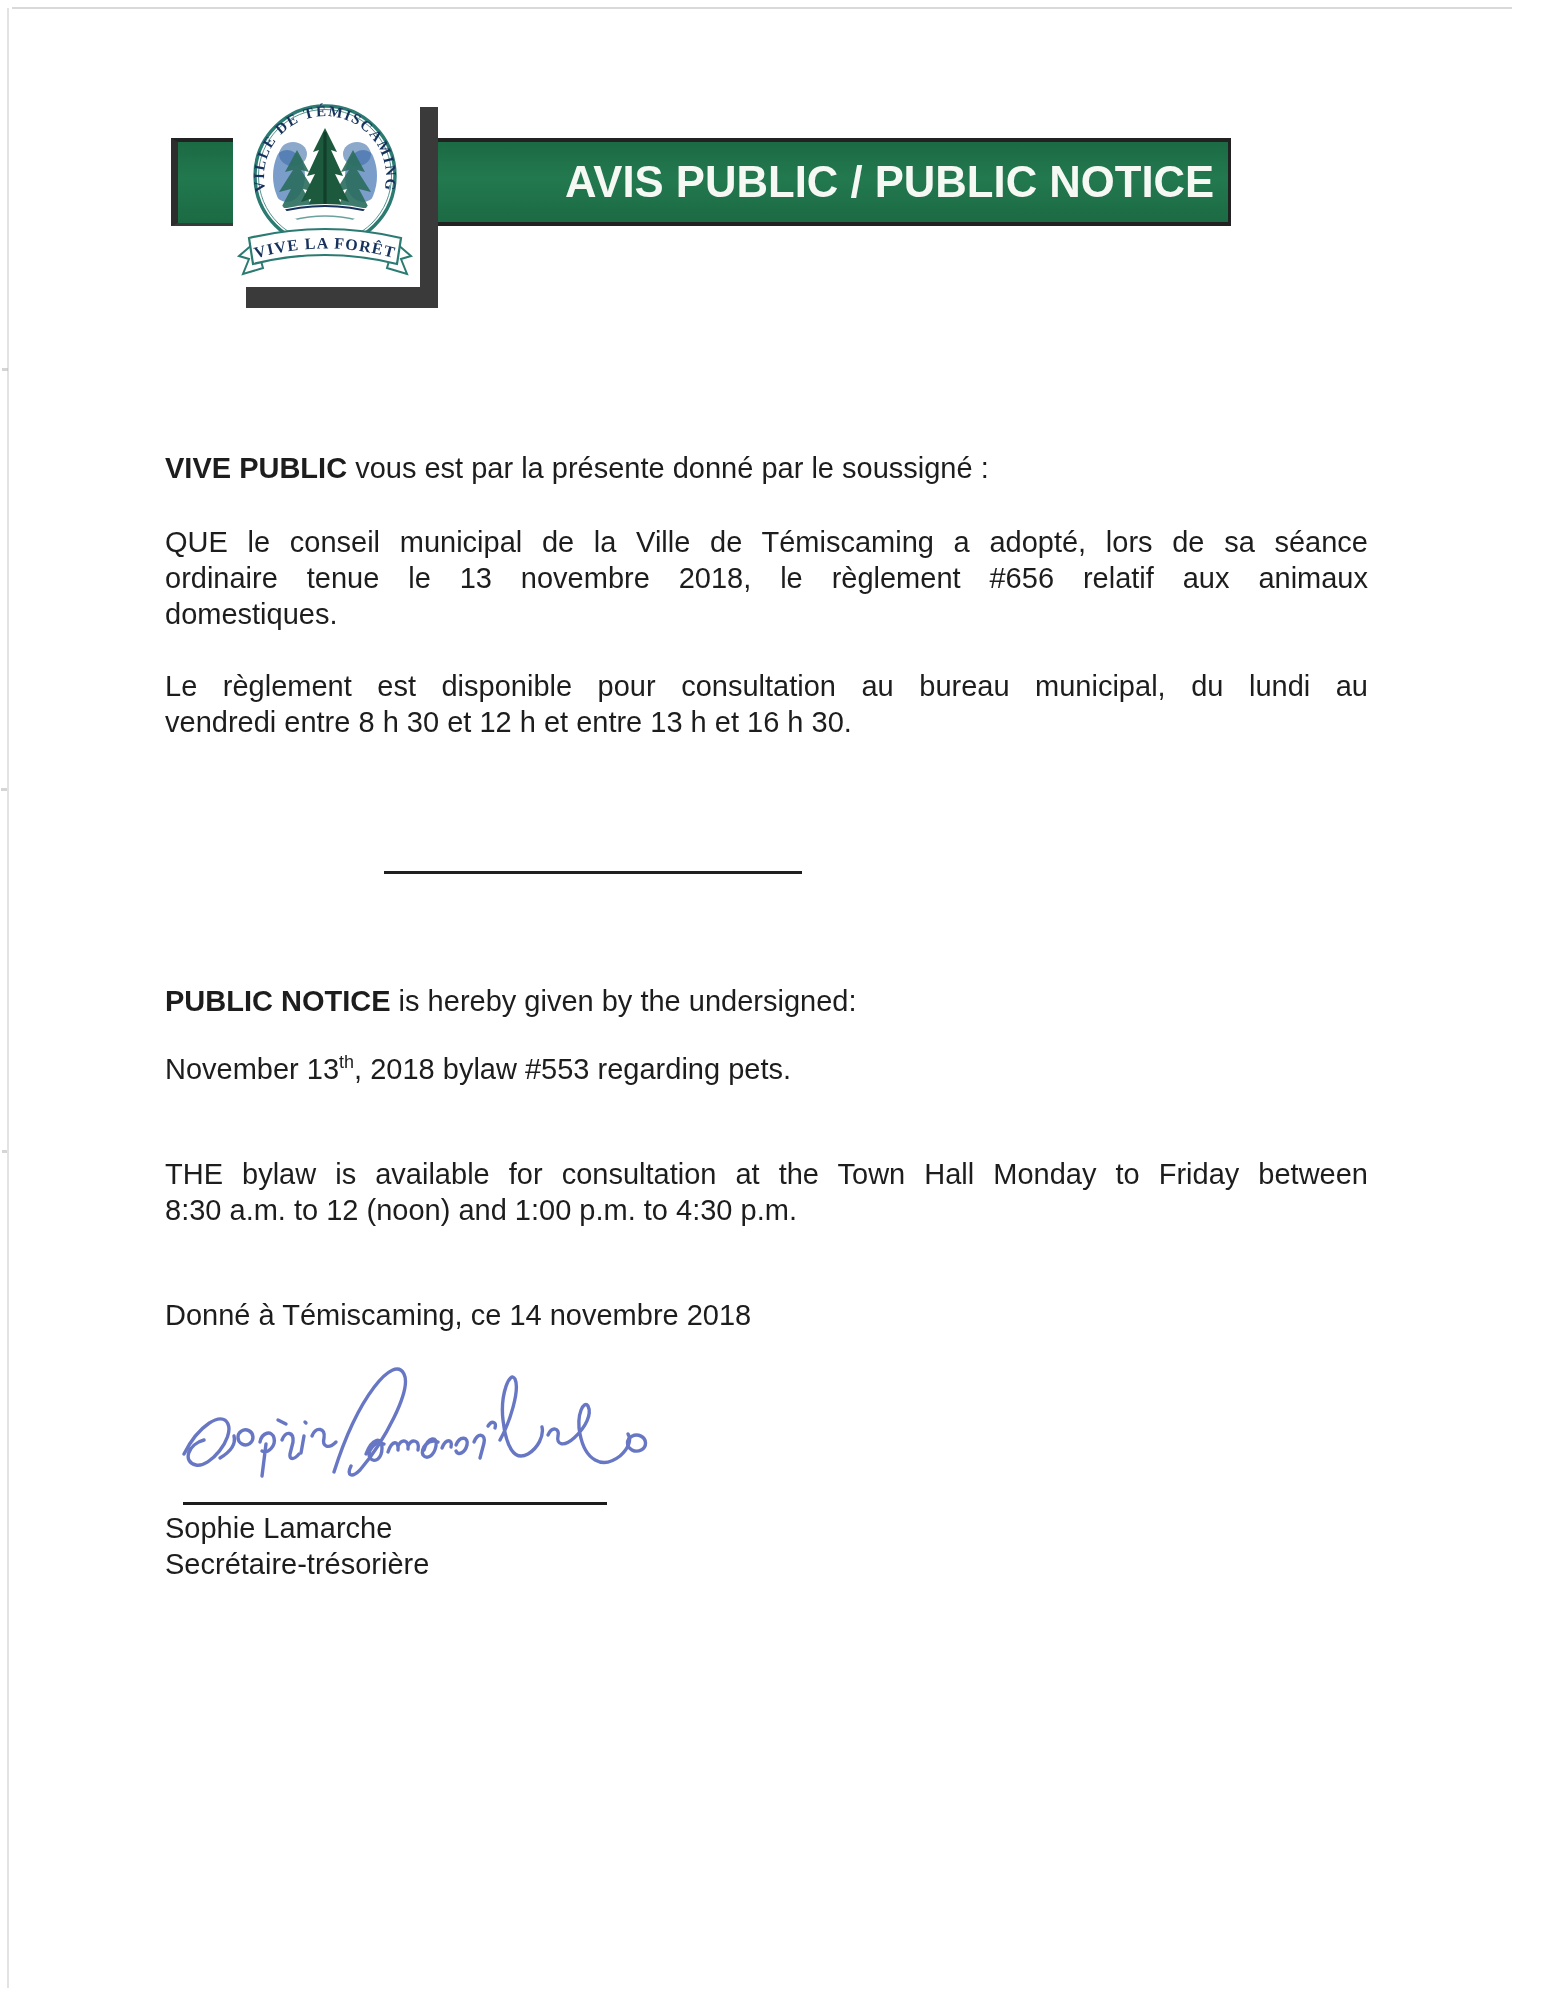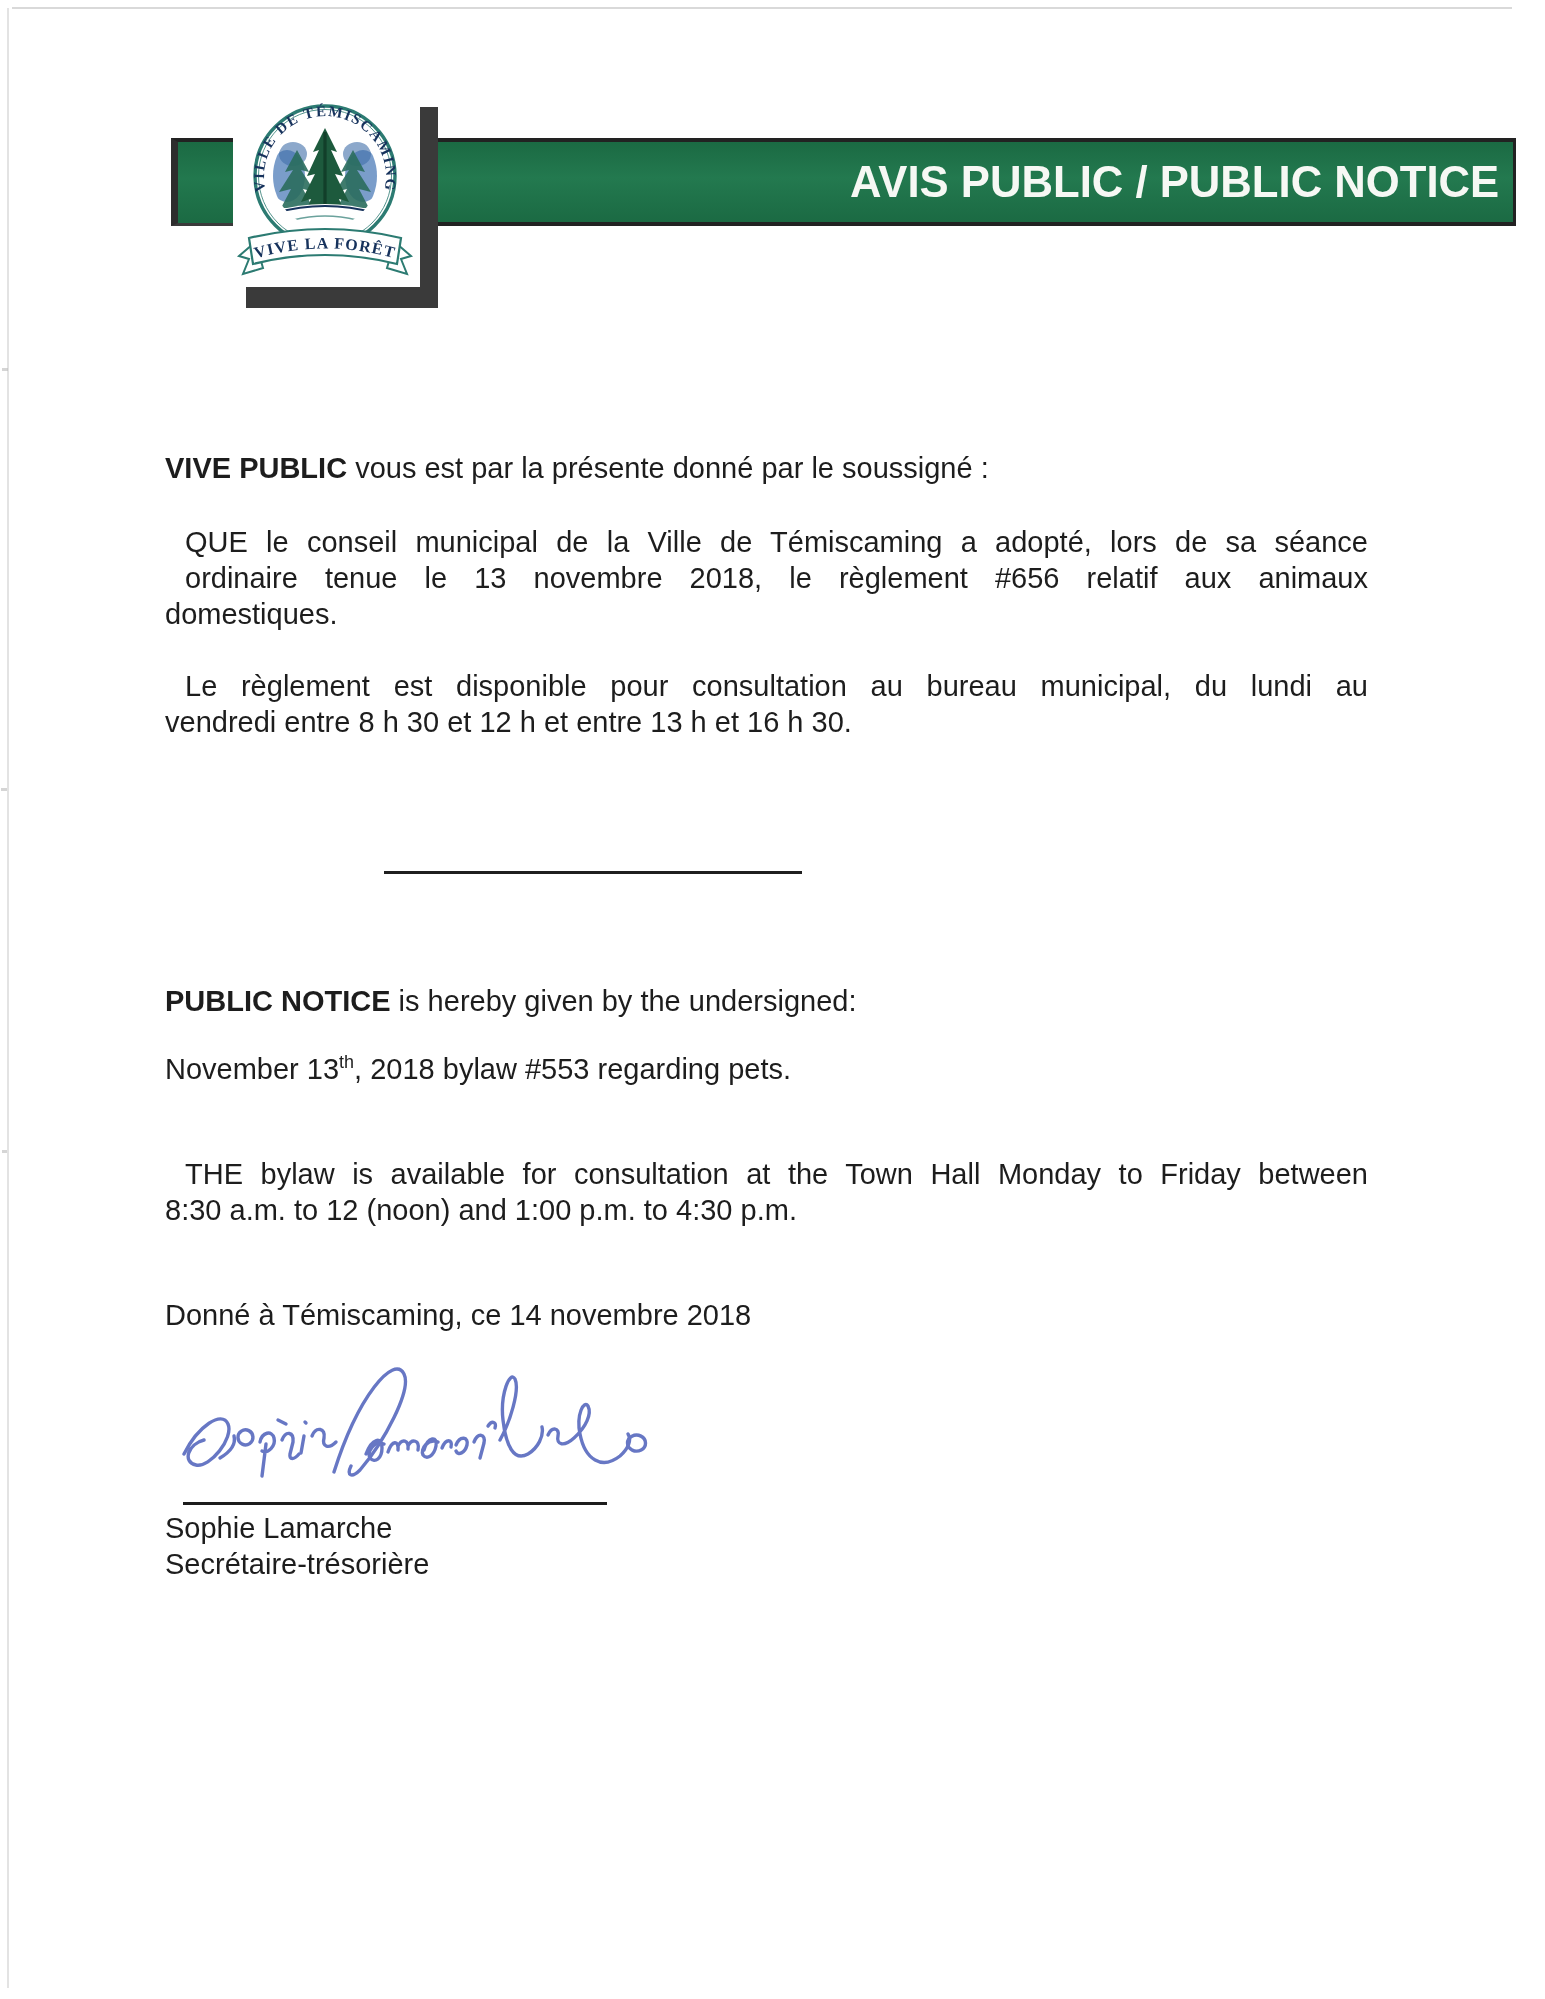--- a/index.html
+++ b/index.html
@@ -22,21 +22,21 @@
 
   
   .banner-left {
     position: absolute; left: 171px; top: 138px; width: 62px; height: 88px;
     background: linear-gradient(180deg, #1b6a43, #22784e 45%, #1b6a43);
     border-left: 7px solid #2d2d2d;
     border-top: 4px solid #222222;
     border-bottom: 3px solid #3a3a3a;
   }
   .banner-main {
-    position: absolute; left: 438px; top: 138px; width: 1078px; height: 88px;
+    position: absolute; left: 438px; top: 138px; width: 793px; height: 88px;
     background: linear-gradient(180deg, #1b6a43, #23794f 45%, #1b6a43);
     border-top: 4px solid #222222;
     border-bottom: 4px solid #222222;
     border-right: 3px solid #222222;
     display: flex; align-items: center; justify-content: flex-end;
     padding-right: 14px;
   }
   .banner-title {
     color: #f6f8f4;
     font-size: 45px;
@@ -49,21 +49,21 @@
   .shadow-vert { position: absolute; left: 420px; top: 107px; width: 18px; height: 201px; background: #3a3a3a; }
   .shadow-horiz { position: absolute; left: 246px; top: 287px; width: 192px; height: 21px; background: #3a3a3a; }
 
   .seal { position: absolute; left: 233px; top: 92px; width: 184px; height: 196px; }
 
   
   .textblock {
     position: absolute; left: 165px; width: 1203px;
     font-size: 29px; line-height: 36px; color: #1d1d1d;
   }
-  .tb-line { text-align: justify; text-align-last: justify; margin-left: 20px; }
+  .tb-line { text-align: justify; text-align-last: justify; }
   .tb-last { text-align: left; }
   .intro b { font-weight: bold; }
   sup.ord { font-size: 62%; vertical-align: super; line-height: 0; }
 
   .divider { position: absolute; left: 384px; top: 871px; width: 418px; height: 3px; background: #1f1f1f; }
 
   .signature-svg { position: absolute; left: 158px; top: 1332px; width: 492px; height: 178px; }
   .signature-rule { position: absolute; left: 183px; top: 1502px; width: 424px; height: 3px; background: #1c1c1c; }
   .signer { position: absolute; left: 165px; top: 1510px; font-size: 29px; line-height: 36px; color: #1d1d1d; }
 </style>

